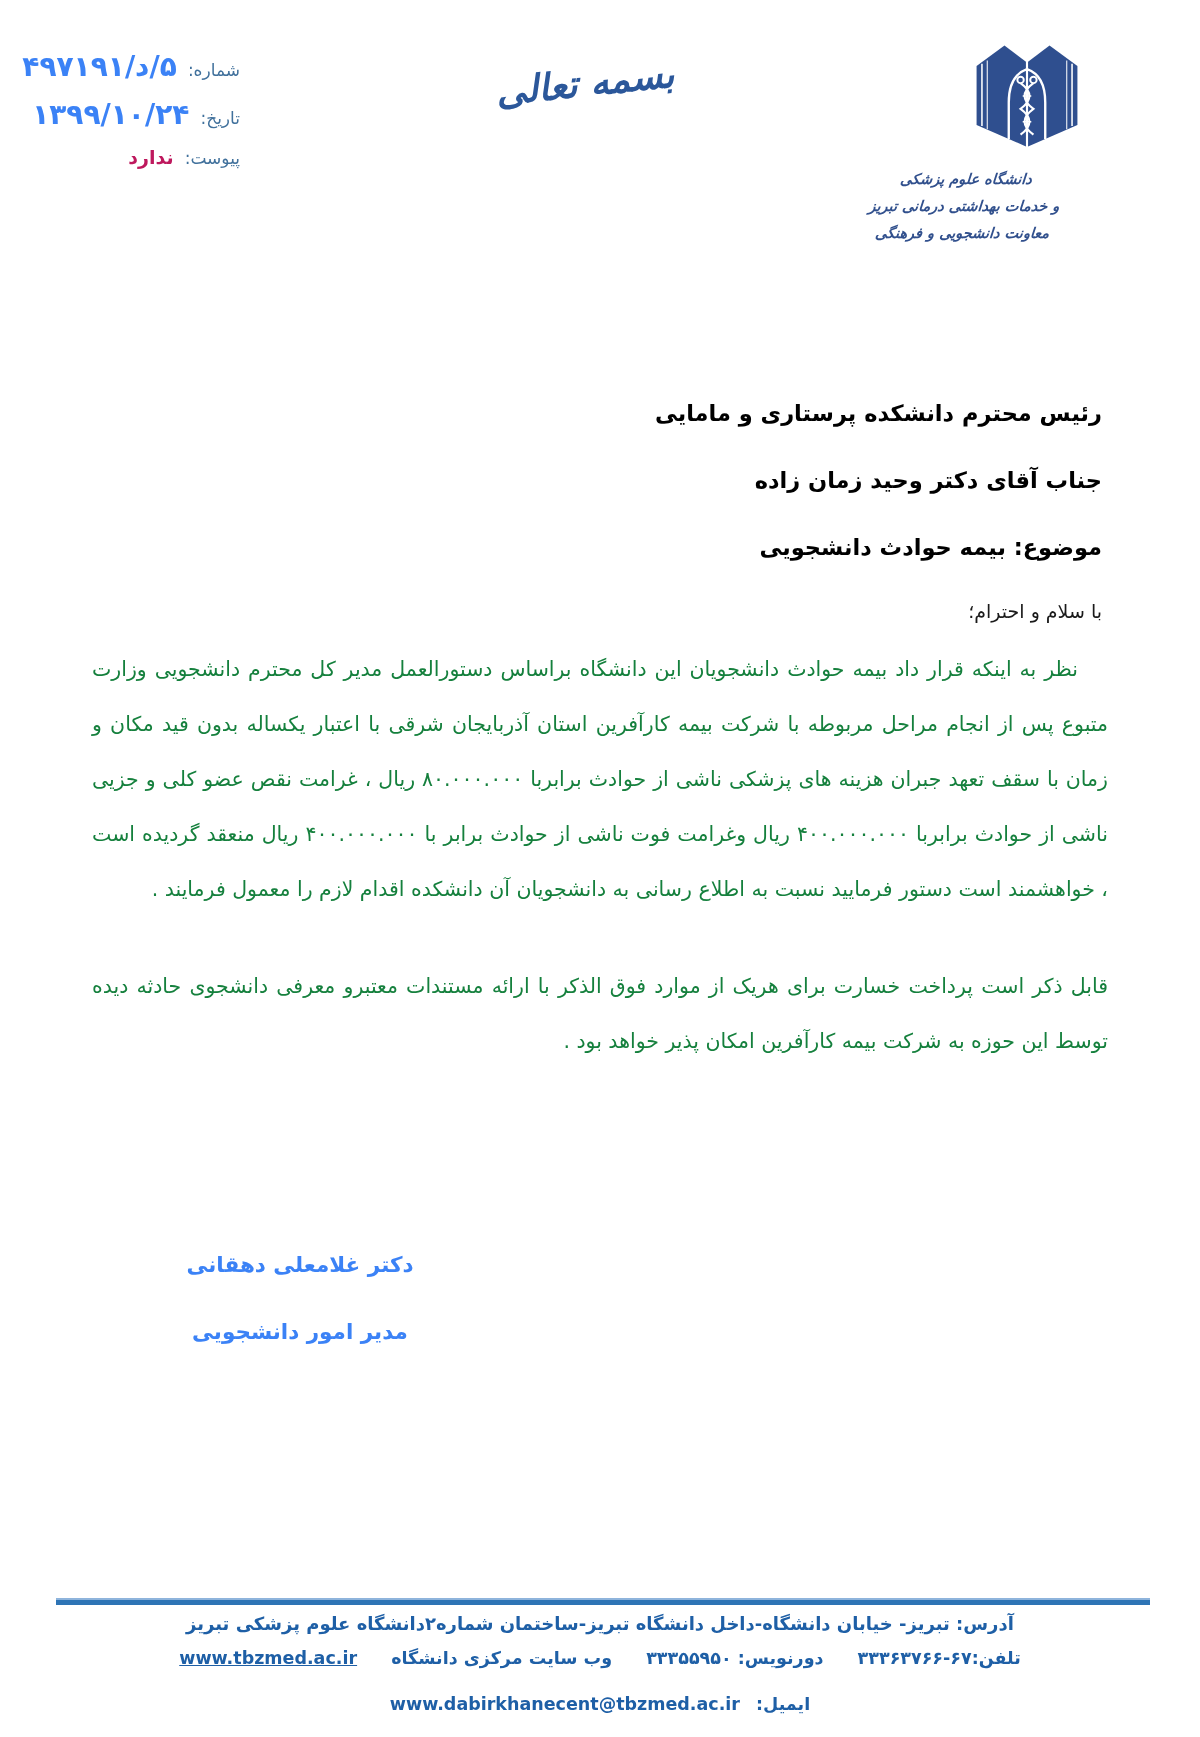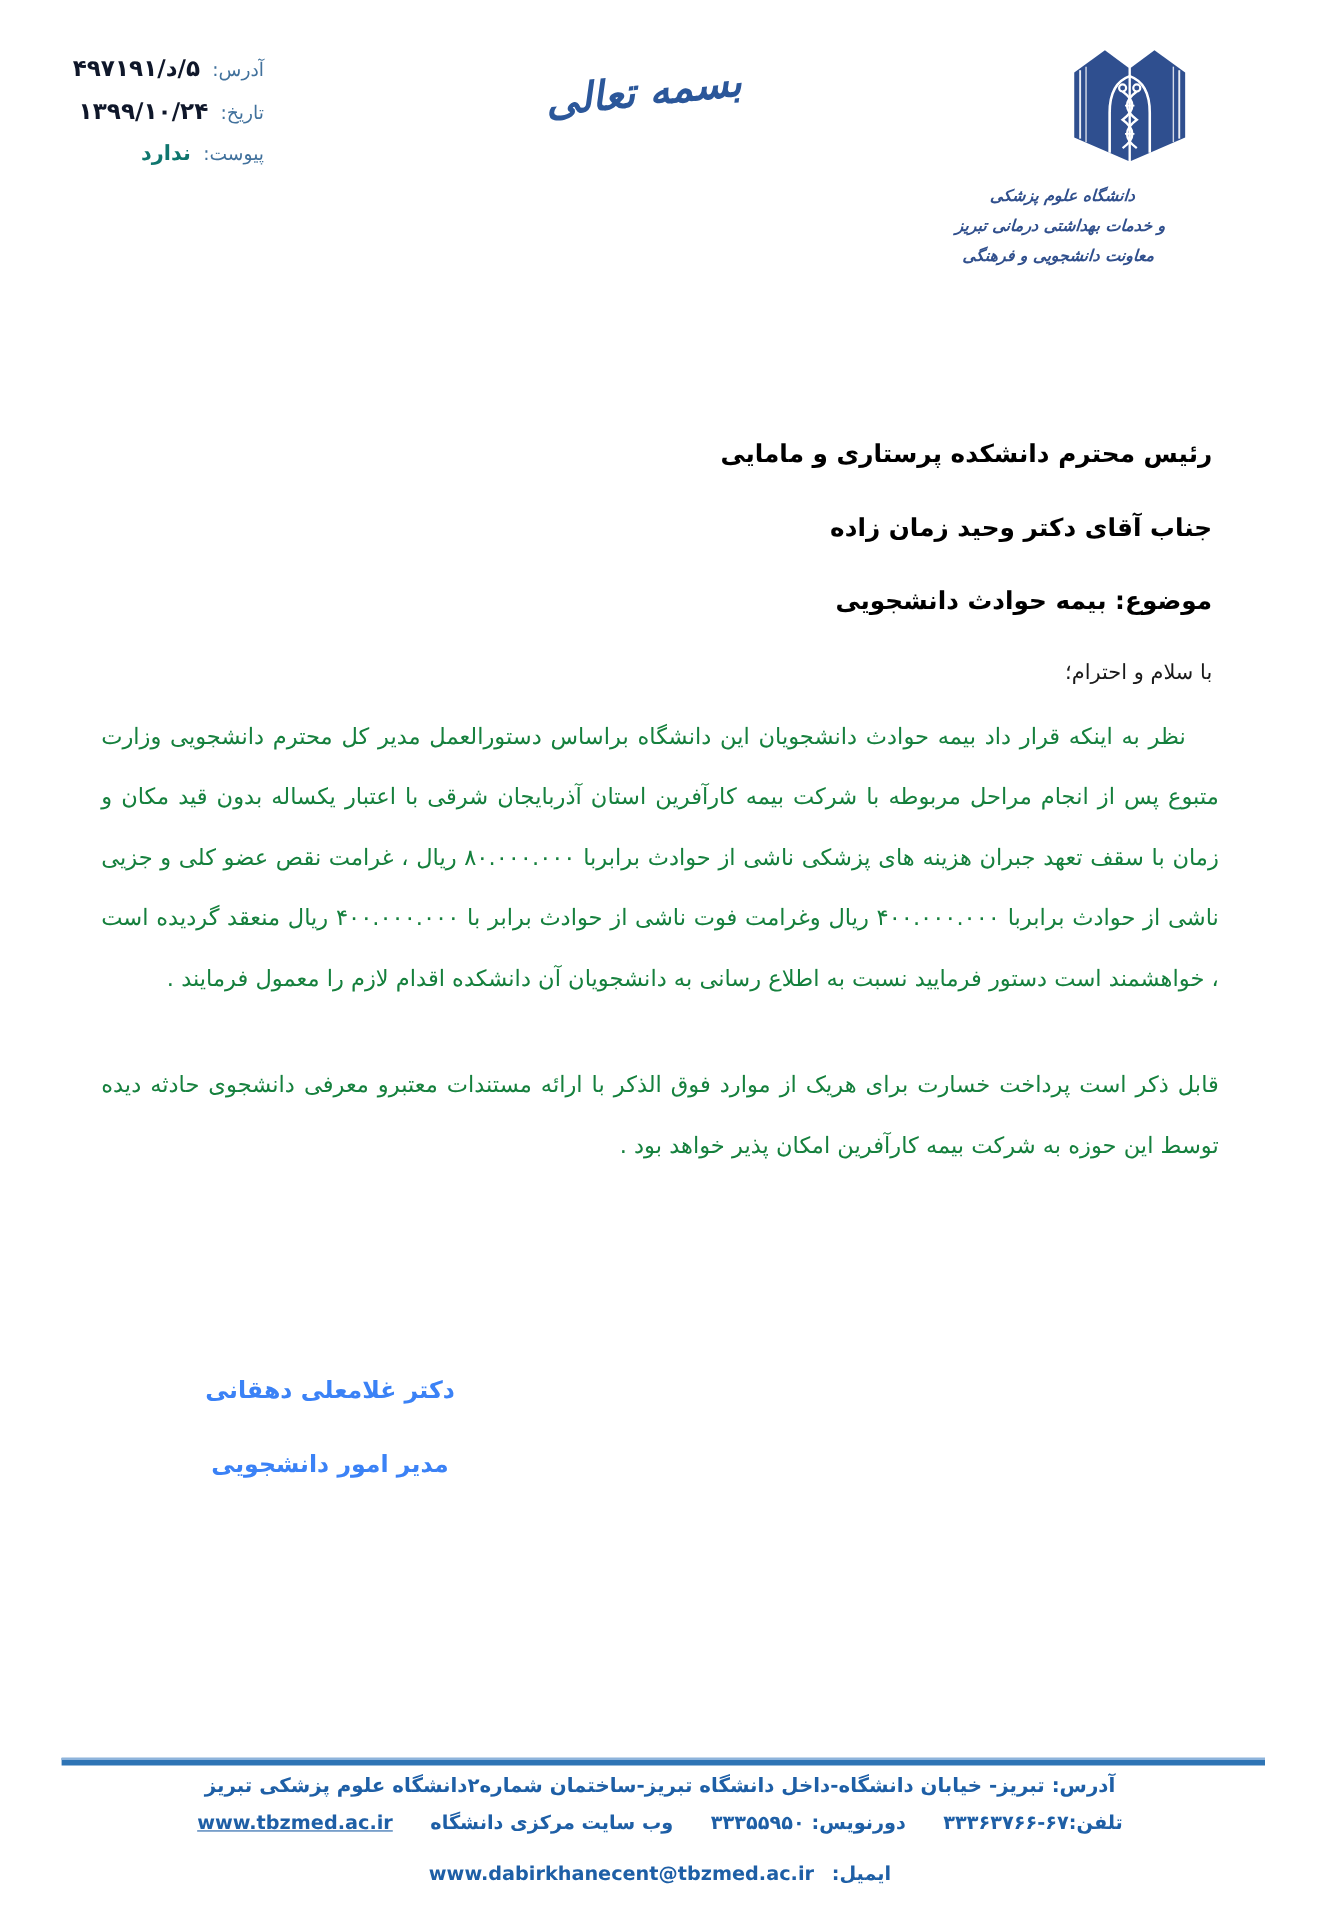--- a/index.html
+++ b/index.html
@@ -9,22 +9,22 @@
     background:#ffffff;
     font-family:"DejaVu Sans", sans-serif;
     direction:rtl;
     overflow:hidden;
     margin:0 auto;
   }
   
   .meta{position:absolute;left:28px;top:50px;width:212px;text-align:right;direction:rtl;}
   .meta-row{margin-bottom:15px;white-space:nowrap;}
   .meta-label{font-size:17px;color:#41719c;}
-  .meta-value{font-size:21px;font-weight:bold;color:#0f172a;margin-right:6px;}
-  .meta-value.small{font-size:19px;color:#0f766e;}
+  .meta-value{font-size:28px;font-weight:bold;color:#3b82f6;margin-right:6px;}
+  .meta-value.small{font-size:19px;color:#be185d;}
 
   
   .besmellah{
     position:absolute;left:450px;top:62px;width:270px;
     text-align:center;font-size:37px;color:#2b579a;
     font-style:italic;font-weight:bold;
     transform:rotate(-6deg);
     letter-spacing:1px;
   }
 
@@ -77,21 +77,21 @@
   .url{direction:ltr;unicode-bidi:embed;}
   .underline{text-decoration:underline;}
 </style>
 </head>
 <body>
 
 <div class="page">
 
   <div class="meta">
     <div class="meta-row">
-      <span class="meta-label">آدرس:</span>
+      <span class="meta-label">شماره:</span>
       <span class="meta-value">۵/د/۴۹۷۱۹۱</span>
     </div>
     <div class="meta-row">
       <span class="meta-label">تاریخ:</span>
       <span class="meta-value">۱۳۹۹/۱۰/۲۴</span>
     </div>
     <div class="meta-row">
       <span class="meta-label">پیوست:</span>
       <span class="meta-value small">ندارد</span>
     </div>

